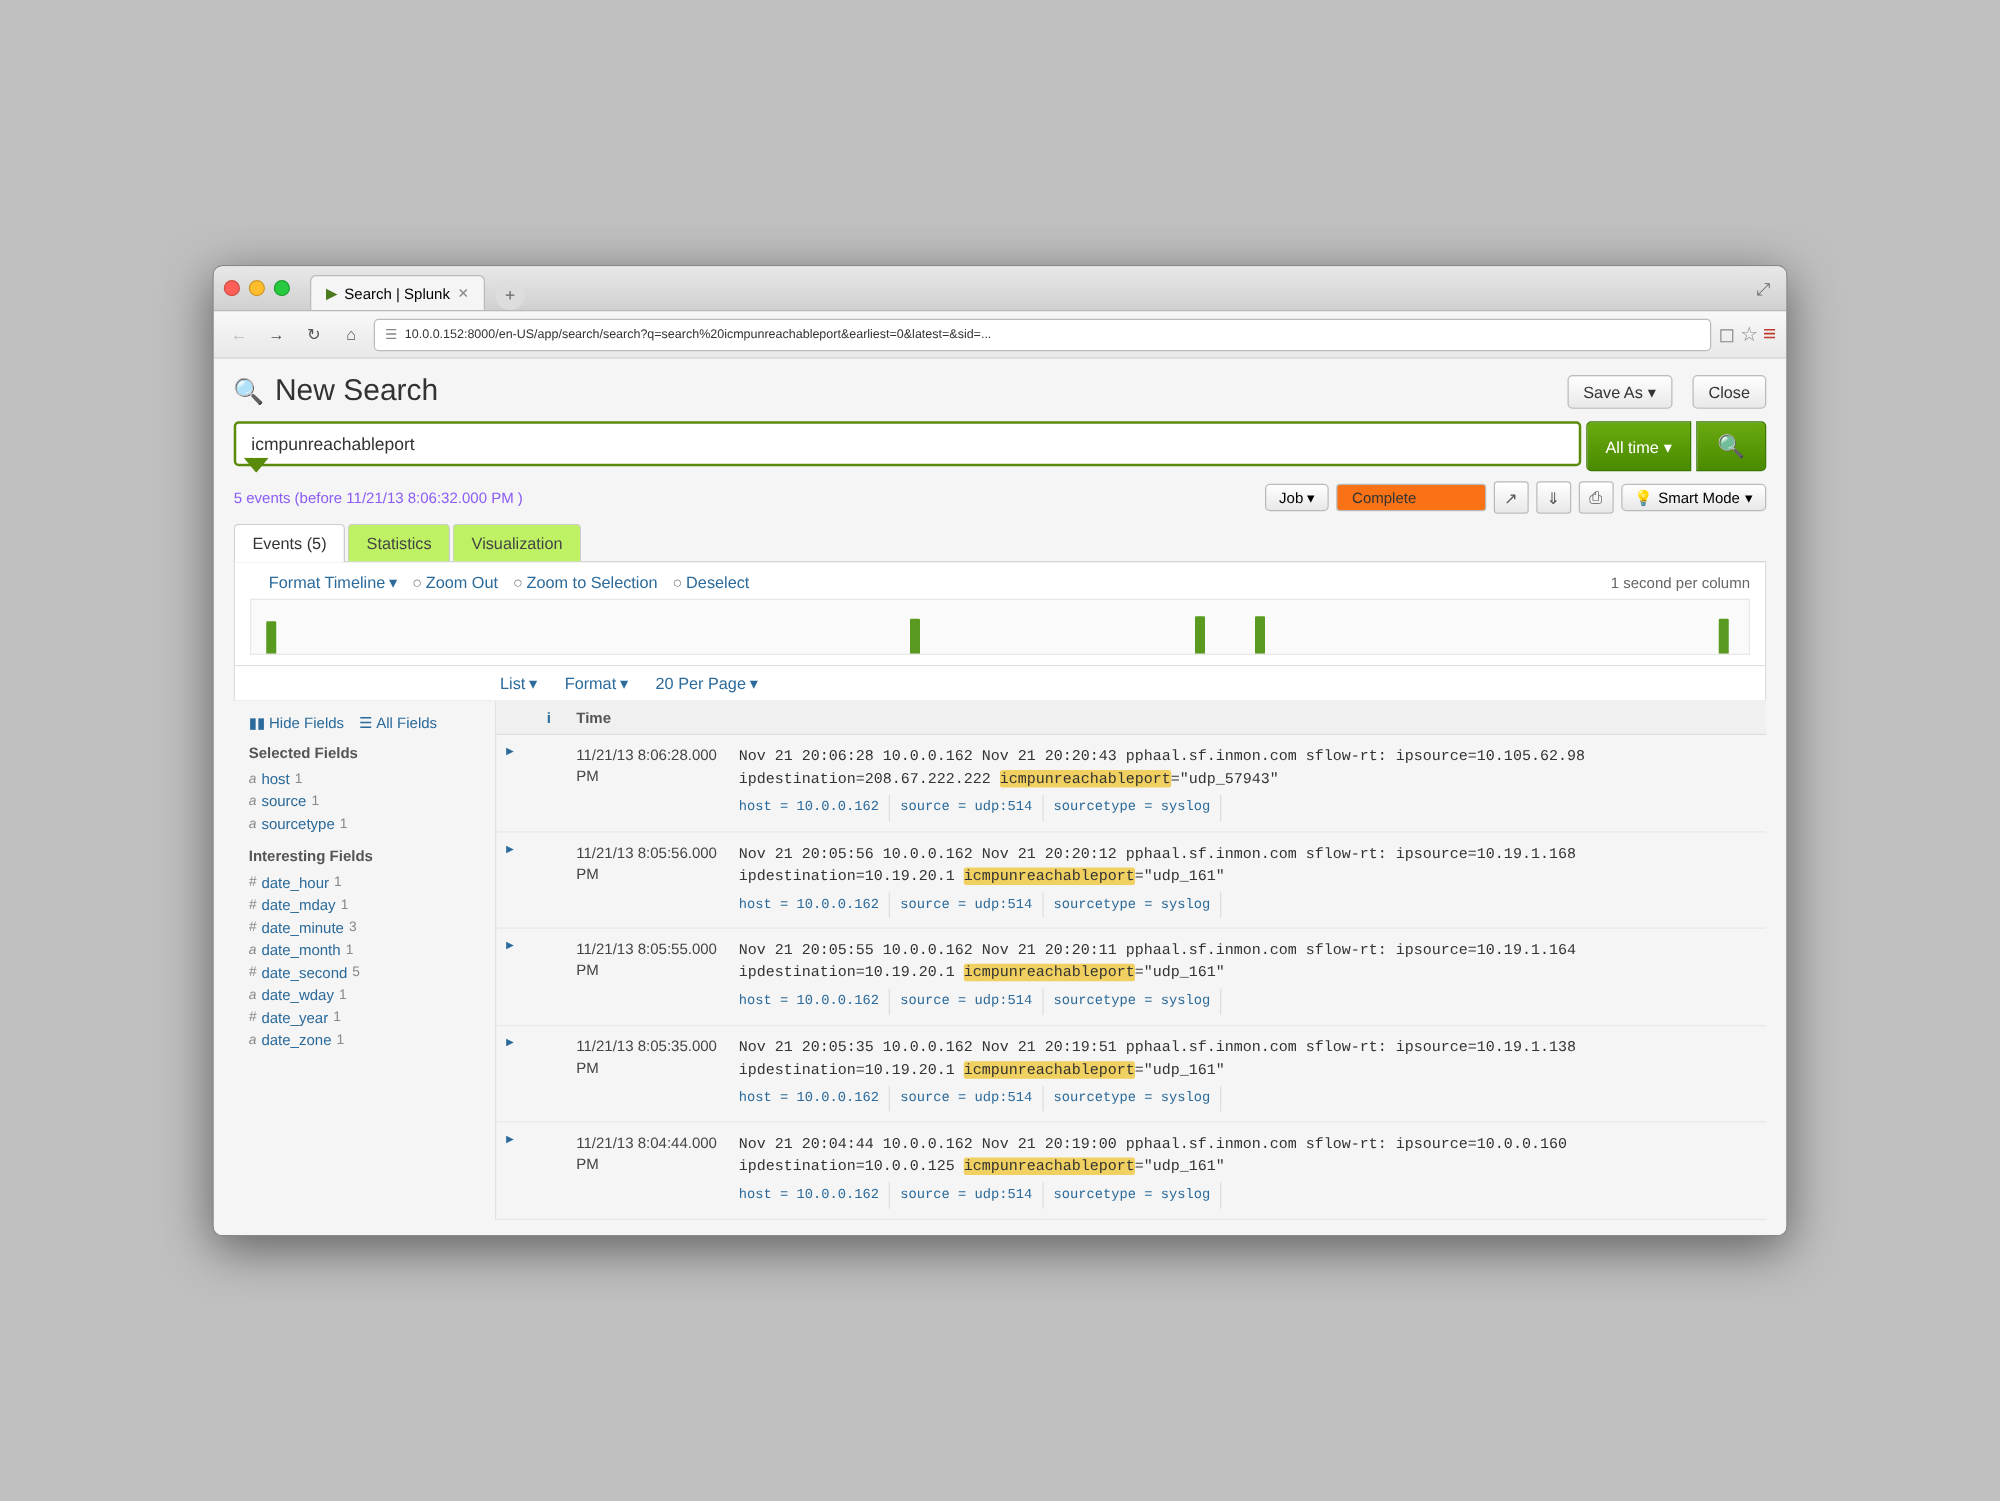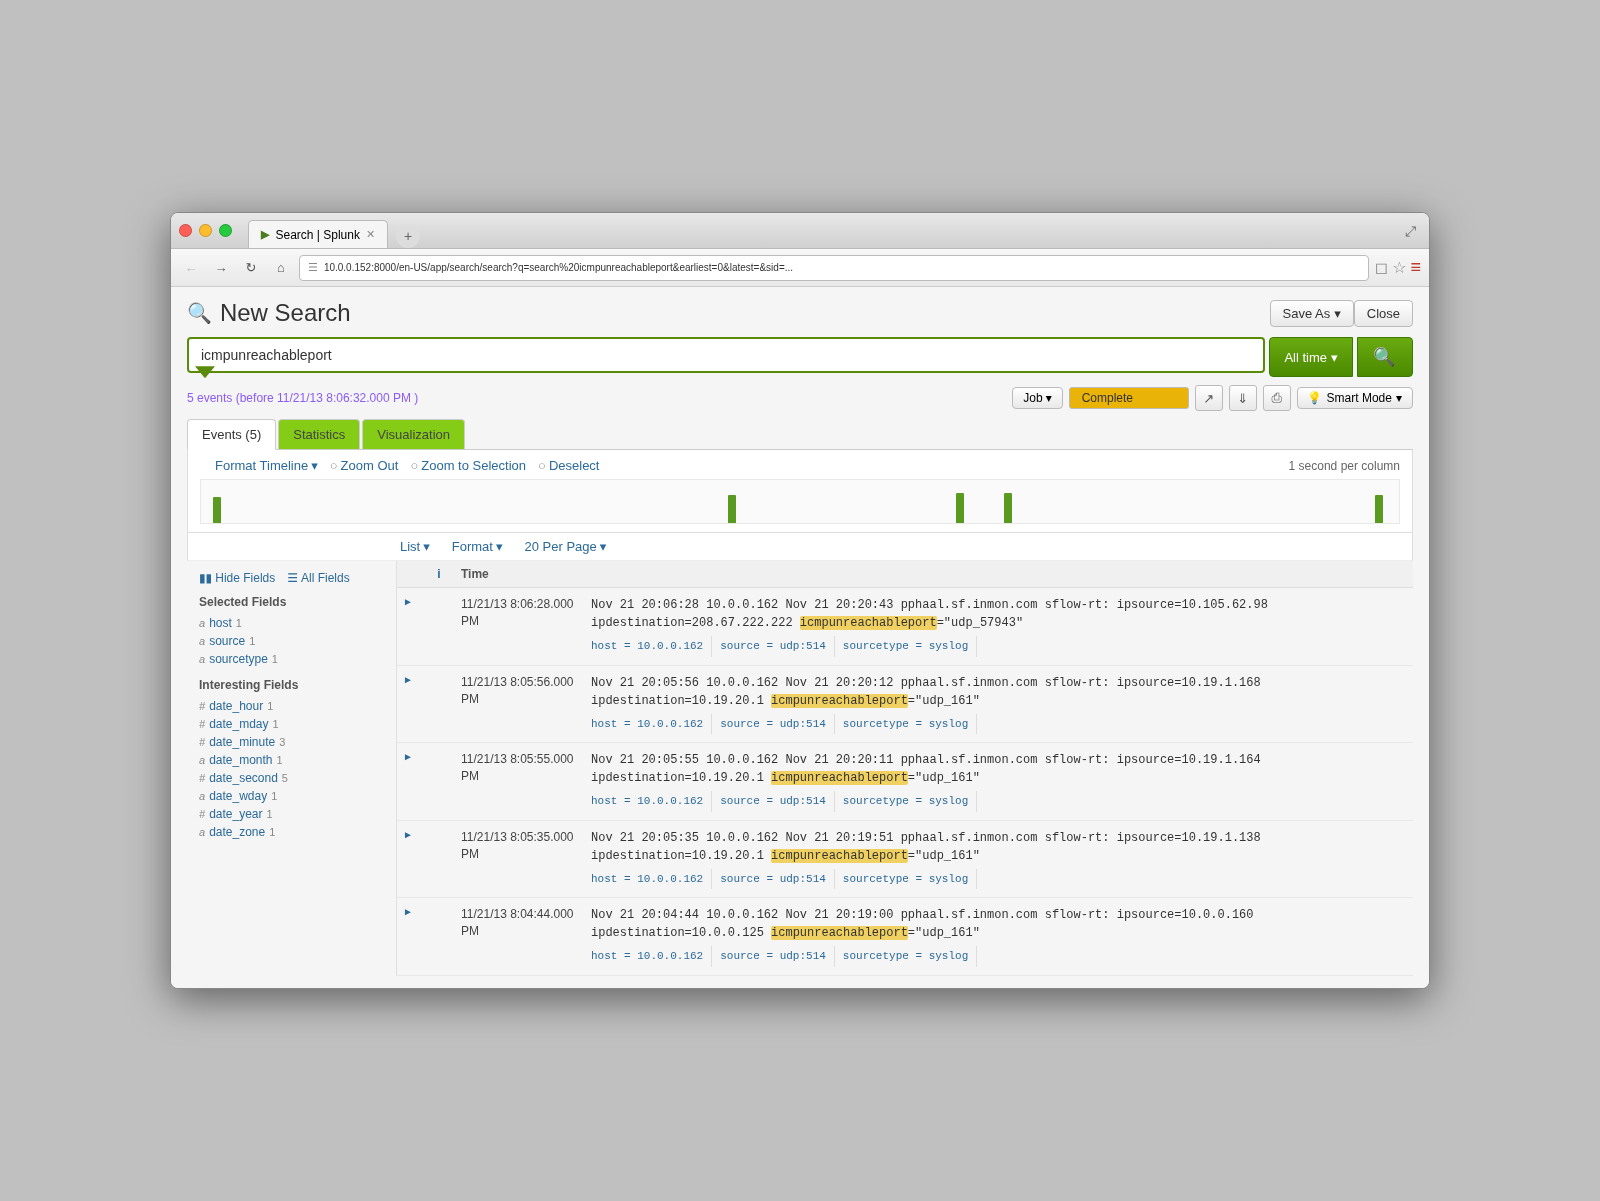--- a/index.html
+++ b/index.html
@@ -159,21 +159,21 @@
       color: #666;
       font-size: 20px;
     }
     .page-title-text {
       font-size: 24px;
       font-weight: 300;
       color: #333;
     }
     .header-buttons {
       display: flex;
-      gap: 0;
+      gap: 16px;
       padding-left: 12px;
     }
     .btn {
       padding: 5px 12px;
       border: 1px solid #bbb;
       border-radius: 4px;
       background: linear-gradient(to bottom, #fff, #e8e8e8);
       cursor: pointer;
       font-size: 13px;
       color: #333;
@@ -265,21 +265,21 @@
       background: linear-gradient(to bottom, #fff, #e8e8e8);
       cursor: pointer;
       font-size: 12px;
       display: flex;
       align-items: center;
       gap: 3px;
     }
     .job-status {
       padding: 3px 12px;
       border: 1px solid #bbb;
-      background: #eab308;
+      background: #f97316;
       border-radius: 3px;
       font-size: 12px;
       color: #333;
       min-width: 120px;
     }
     .job-icon-btn {
       width: 28px;
       height: 26px;
       border: 1px solid #bbb;
       border-radius: 3px;
@@ -307,21 +307,21 @@
     .tabs {
       display: flex;
       border-bottom: 1px solid #ccc;
       margin-bottom: 0;
     }
     .tab {
       padding: 7px 14px;
       border: 1px solid #ccc;
       border-bottom: none;
       border-radius: 4px 4px 0 0;
-      background: #84cc16;
+      background: #bef264;
       cursor: pointer;
       font-size: 13px;
       color: #444;
       margin-right: 2px;
     }
     .tab.active {
       background: white;
       border-bottom: 1px solid white;
       margin-bottom: -1px;
       color: #333;

